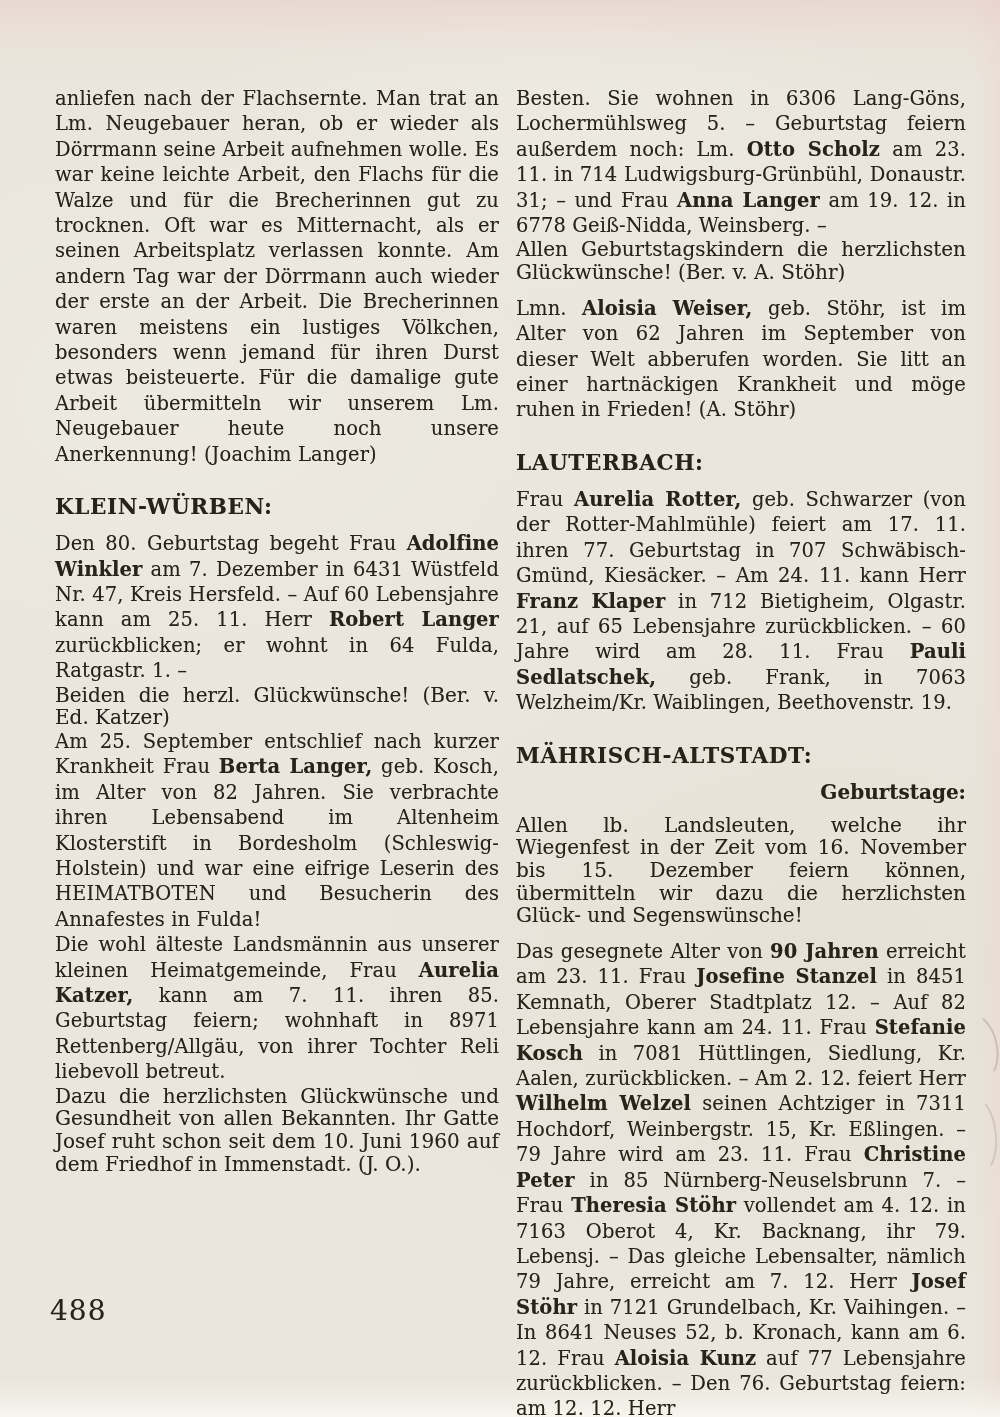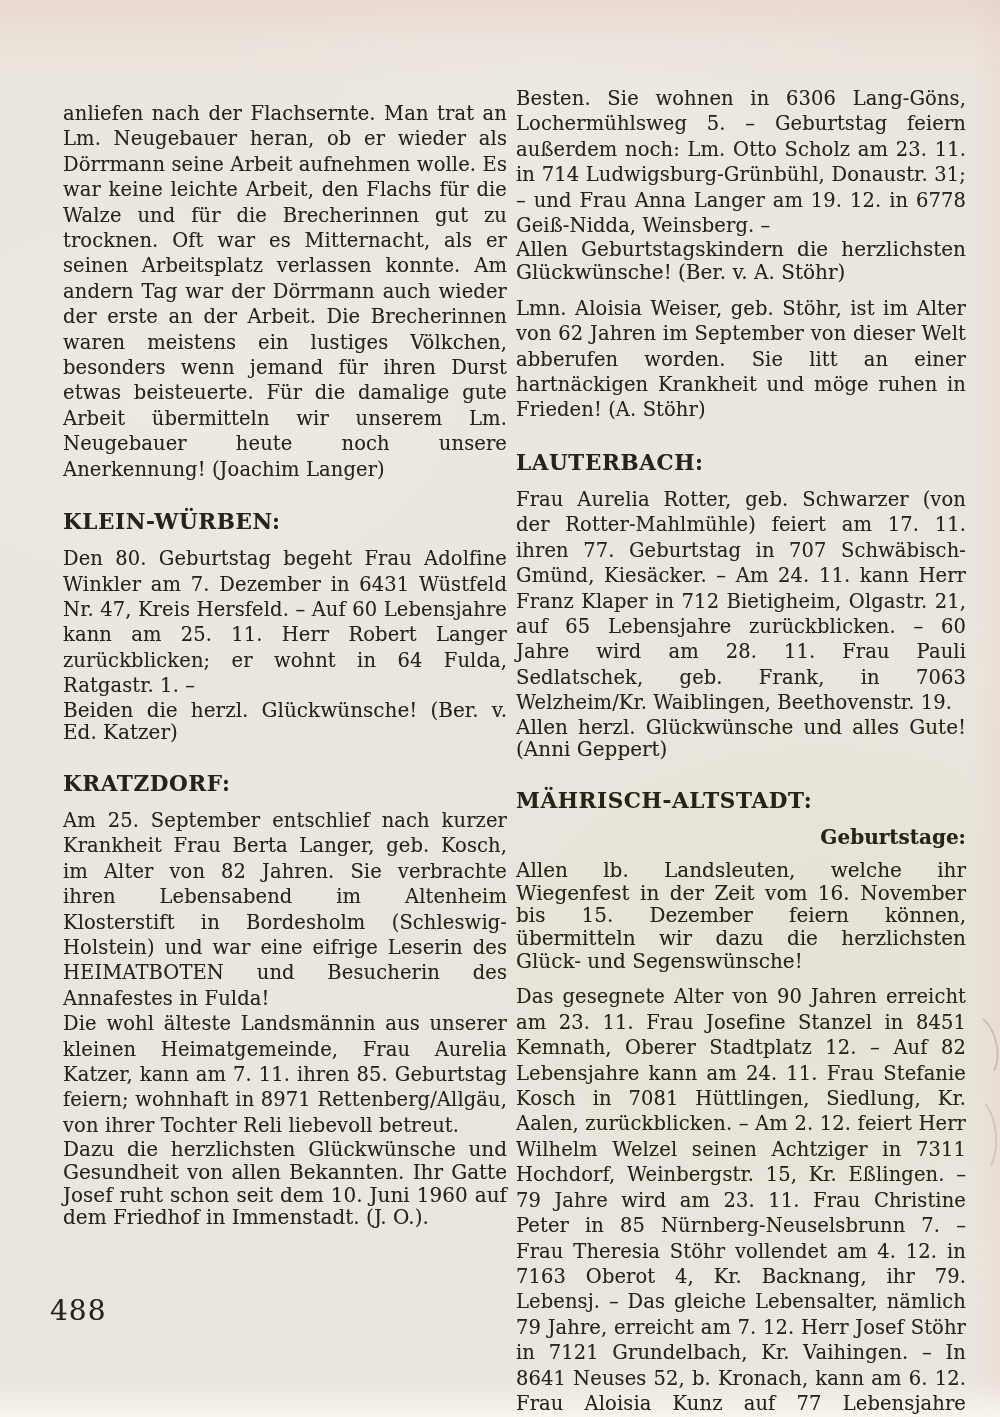--- a/index.html
+++ b/index.html
@@ -18,21 +18,21 @@
     background-image:
       linear-gradient(180deg, rgba(231,196,189,0.42) 0px, rgba(231,196,189,0.12) 40px, rgba(231,196,189,0) 88px),
       linear-gradient(0deg, rgba(248,246,240,0.95) 0px, rgba(248,246,240,0.50) 16px, rgba(248,246,240,0) 38px),
       linear-gradient(270deg, rgba(234,205,199,0.28) 0px, rgba(234,205,199,0) 28px),
       radial-gradient(ellipse 620px 420px at 18% 28%, rgba(255,255,255,0.16), rgba(255,255,255,0) 70%),
       radial-gradient(ellipse 720px 520px at 82% 68%, rgba(206,196,176,0.14), rgba(206,196,176,0) 70%),
       radial-gradient(ellipse 520px 320px at 55% 8%, rgba(255,255,255,0.14), rgba(255,255,255,0) 70%);
     text-shadow:0 0 0.5px rgba(60,52,40,0.35);
   }
   .col { position:absolute; top:86px; }
-  .col-left  { left:63px;  width:444px;margin-top:15px; }
+  .col-left  { left:55px;  width:444px; }
   .col-right { left:516px; width:450px; }
   .body {
     font-size:19.5px;
     line-height:25.4px;
     text-align:justify;
     letter-spacing:0.1px;
   }
   .note {
     font-size:20px;
     line-height:22.7px;
@@ -44,21 +44,21 @@
     letter-spacing:0.6px;
     margin:27px 0 12px 0;
   }
   .subheading {
     font-size:20px;
     font-weight:bold;
     margin:0 0 10px 0;
     text-align:right;
   }
   .gap-sm { margin-top:12px; }
-  b { font-weight:normal; }
+  b { font-weight:bold; }
   .page-number {
     position:absolute;
     left:50px; top:1294px;
     font-size:28px;
     letter-spacing:1px;
   }
   .margin-mark {
     position:absolute;
     border:2px solid transparent;
     border-radius:50%;
@@ -80,36 +80,34 @@
 
 <div class="page">
 
   <div class="col col-left">
     <p class="body"><span>anliefen nach der Flachsernte. Man trat an Lm. Neugebauer heran, ob er wieder als Dörrmann seine Arbeit aufnehmen wolle. Es war keine leichte Arbeit, den Flachs für die Walze und für die Brecherinnen gut zu trocknen. Oft war es Mitternacht, als er seinen Arbeitsplatz verlassen konnte. Am andern Tag war der Dörrmann auch wieder der erste an der Arbeit. Die Brecherinnen waren meistens ein lustiges Völkchen, besonders wenn jemand für ihren Durst etwas beisteuerte. Für die damalige gute Arbeit übermitteln wir unserem Lm. Neugebauer heute noch unsere Anerkennung! (Joachim Langer)</span></p>
 
     <h3 class="heading">KLEIN-WÜRBEN:</h3>
     <p class="body"><span>Den 80. Geburtstag begeht Frau </span><b>Adolfine Winkler</b><span> am 7. Dezember in 6431 Wüstfeld Nr. 47, Kreis Hersfeld. – Auf 60 Lebensjahre kann am 25. 11. Herr </span><b>Robert Langer</b><span> zurückblicken; er wohnt in 64 Fulda, Ratgastr. 1. –</span></p>
     <p class="note"><span>Beiden die herzl. Glückwünsche! (Ber. v. Ed. Katzer)</span></p>
 
-    <h3 class="heading">KRATZDORF:</h3>
     <p class="body"><span>Am 25. September entschlief nach kurzer Krankheit Frau </span><b>Berta Langer,</b><span> geb. Kosch, im Alter von 82 Jahren. Sie verbrachte ihren Lebensabend im Altenheim Klosterstift in Bordesholm (Schleswig-Holstein) und war eine eifrige Leserin des HEIMATBOTEN und Besucherin des Annafestes in Fulda!</span></p>
 
     <p class="body"><span>Die wohl älteste Landsmännin aus unserer kleinen Heimatgemeinde, Frau </span><b>Aurelia Katzer,</b><span> kann am 7. 11. ihren 85. Geburtstag feiern; wohnhaft in 8971 Rettenberg/Allgäu, von ihrer Tochter Reli liebevoll betreut.</span></p>
     <p class="note"><span>Dazu die herzlichsten Glückwünsche und Gesundheit von allen Bekannten. Ihr Gatte Josef ruht schon seit dem 10. Juni 1960 auf dem Friedhof in Immenstadt. (J. O.).</span></p>
 
   </div>
 
   <div class="col col-right">
     <p class="body"><span>Besten. Sie wohnen in 6306 Lang-Göns, Lochermühlsweg 5. – Geburtstag feiern außerdem noch: Lm. </span><b>Otto Scholz</b><span> am 23. 11. in 714 Ludwigsburg-Grünbühl, Donaustr. 31; – und Frau </span><b>Anna Langer</b><span> am 19. 12. in 6778 Geiß-Nidda, Weinsberg. –</span></p>
     <p class="note"><span>Allen Geburtstagskindern die herzlichsten Glückwünsche! (Ber. v. A. Stöhr)</span></p>
     <p class="body gap-sm"><span>Lmn. </span><b>Aloisia Weiser,</b><span> geb. Stöhr, ist im Alter von 62 Jahren im September von dieser Welt abberufen worden. Sie litt an einer hartnäckigen Krankheit und möge ruhen in Frieden! (A. Stöhr)</span></p>
 
     <h3 class="heading">LAUTERBACH:</h3>
     <p class="body"><span>Frau </span><b>Aurelia Rotter,</b><span> geb. Schwarzer (von der Rotter-Mahlmühle) feiert am 17. 11. ihren 77. Geburtstag in 707 Schwäbisch-Gmünd, Kiesäcker. – Am 24. 11. kann Herr </span><b>Franz Klaper</b><span> in 712 Bietigheim, Olgastr. 21, auf 65 Lebensjahre zurückblicken. – 60 Jahre wird am 28. 11. Frau </span><b>Pauli Sedlatschek,</b><span> geb. Frank, in 7063 Welzheim/Kr. Waiblingen, Beethovenstr. 19.</span></p>
-    <p class="note"><span>Allen herzl. Glückwünsche und alles Gute! (Anni Geppert)</span></p>
 
     <h3 class="heading">MÄHRISCH-ALTSTADT:</h3>
     <h4 class="subheading">Geburtstage:</h4>
     <p class="note"><span>Allen lb. Landsleuten, welche ihr Wiegenfest in der Zeit vom 16. November bis 15. Dezember feiern können, übermitteln wir dazu die herzlichsten Glück- und Segenswünsche!</span></p>
     <p class="body gap-sm"><span>Das gesegnete Alter von </span><b>90 Jahren</b><span> erreicht am 23. 11. Frau </span><b>Josefine Stanzel</b><span> in 8451 Kemnath, Oberer Stadtplatz 12. – Auf 82 Lebensjahre kann am 24. 11. Frau </span><b>Stefanie Kosch</b><span> in 7081 Hüttlingen, Siedlung, Kr. Aalen, zurückblicken. – Am 2. 12. feiert Herr </span><b>Wilhelm Welzel</b><span> seinen Achtziger in 7311 Hochdorf, Weinbergstr. 15, Kr. Eßlingen. – 79 Jahre wird am 23. 11. Frau </span><b>Christine Peter</b><span> in 85 Nürnberg-Neuselsbrunn 7. – Frau </span><b>Theresia Stöhr</b><span> vollendet am 4. 12. in 7163 Oberot 4, Kr. Backnang, ihr 79. Lebensj. – Das gleiche Lebensalter, nämlich 79 Jahre, erreicht am 7. 12. Herr </span><b>Josef Stöhr</b><span> in 7121 Grundelbach, Kr. Vaihingen. – In 8641 Neuses 52, b. Kronach, kann am 6. 12. Frau </span><b>Aloisia Kunz</b><span> auf 77 Lebensjahre zurückblicken. – Den 76. Geburtstag feiern: am 12. 12. Herr </span></p>
   </div>
 
   <div class="page-number">488</div>
 
   <div class="margin-mark margin-mark-1"></div>

